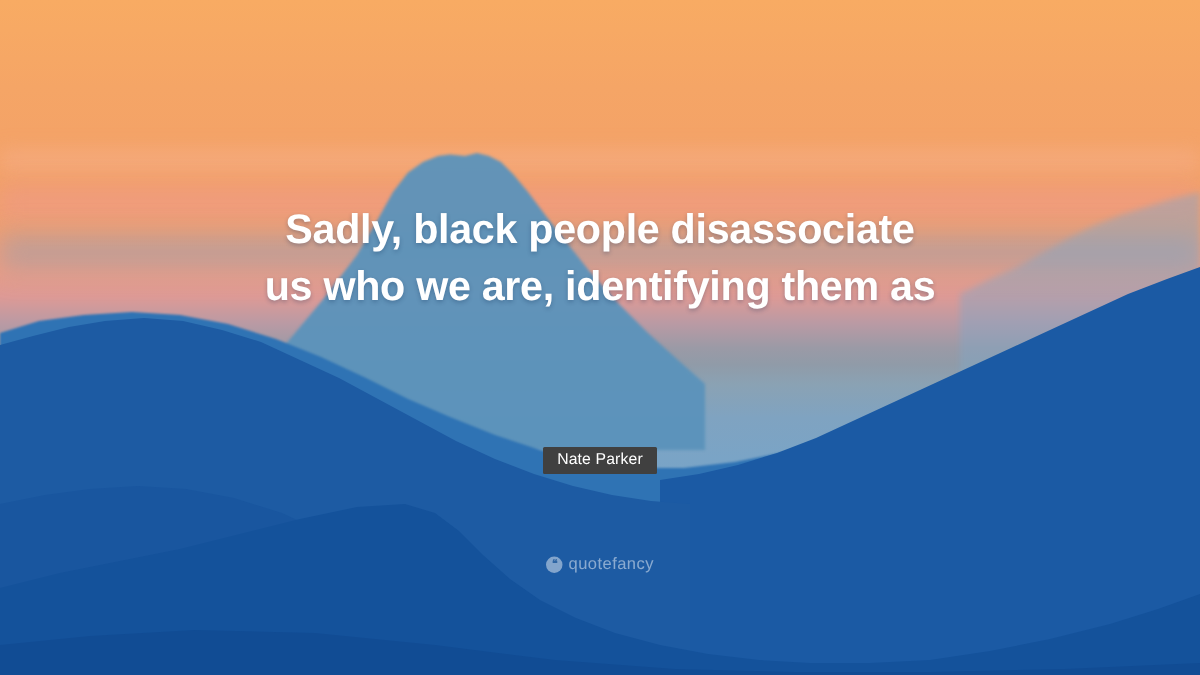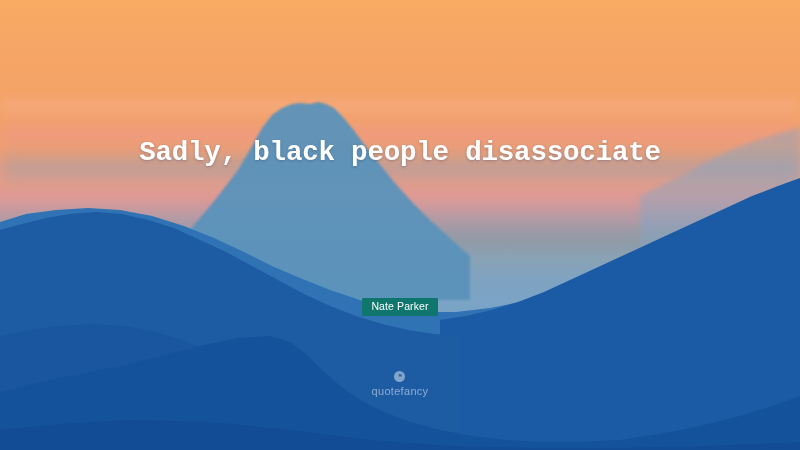--- a/index.html
+++ b/index.html
@@ -94,32 +94,32 @@
     top: 134px;
     text-align: center;
     color: #ffffff;
     font-size: 27.5px;
     font-weight: bold;
     line-height: 38px;
     letter-spacing: -0.2px;
     text-shadow: 0 1px 3px rgba(20,50,90,0.30);
     padding: 0 80px;
   }
-  .quote-line { display: block; white-space: nowrap; font-family: Liberation Mono, monospace; }
+  .quote-line { display: block; white-space: nowrap; }
 
   
   .author-wrap {
     position: absolute;
     left: 0; right: 0;
     top: 296px;
     text-align: center;
   }
   .author-badge {
     display: inline-block;
-    background: #0f766e;
+    background: #404040;
     color: #ffffff;
     font-size: 10.5px;
     font-weight: normal;
     letter-spacing: 0.1px;
     padding: 3px 9px 4px 9px;
     border-radius: 1px;
     line-height: 1;
   }
 
   
@@ -127,21 +127,20 @@
     position: absolute;
     left: 0; right: 0;
     top: 365px;
     text-align: center;
     opacity: 0.55;
   }
   .wm-inner {
     display: inline-flex;
     align-items: center;
     gap: 4px;
-    flex-direction: column;
   }
   .wm-badge {
     width: 11px; height: 11px;
     border-radius: 50%;
     background: rgba(255,255,255,0.82);
     display: inline-flex;
     align-items: center;
     justify-content: center;
     flex: none;
   }
@@ -196,20 +195,21 @@
   <svg class="layer" viewBox="0 0 800 450" preserveAspectRatio="none">
     <path d="M0,450 L0,392 L40,382 L80,374 L120,366 L160,356 L200,346 L238,338 L270,336 L290,342 L306,354 L322,370 L340,386 L360,400 L384,412 L410,422 L440,430 L472,436 L506,440 L540,442 L580,442 L620,440 L660,434 L700,426 L740,416 L772,406 L800,396 L800,450 Z" fill="#14529b"></path>
   </svg>
 
   <svg class="layer" viewBox="0 0 800 450" preserveAspectRatio="none">
     <path d="M0,450 L0,430 L60,424 L130,420 L210,422 L290,430 L370,440 L450,446 L530,448 L620,448 L710,446 L800,442 L800,450 Z" fill="#114c94"></path>
   </svg>
 
   <div class="quote">
     <span class="quote-line">Sadly, black people disassociate</span>
+    <span class="quote-line">us who we are, identifying them as</span>
   </div>
 
   <div class="author-wrap">
     <span class="author-badge">Nate Parker</span>
   </div>
 
   <div class="watermark">
     <span class="wm-inner">
       <span class="wm-badge">
         <span class="wm-badge-inner">❝</span>

